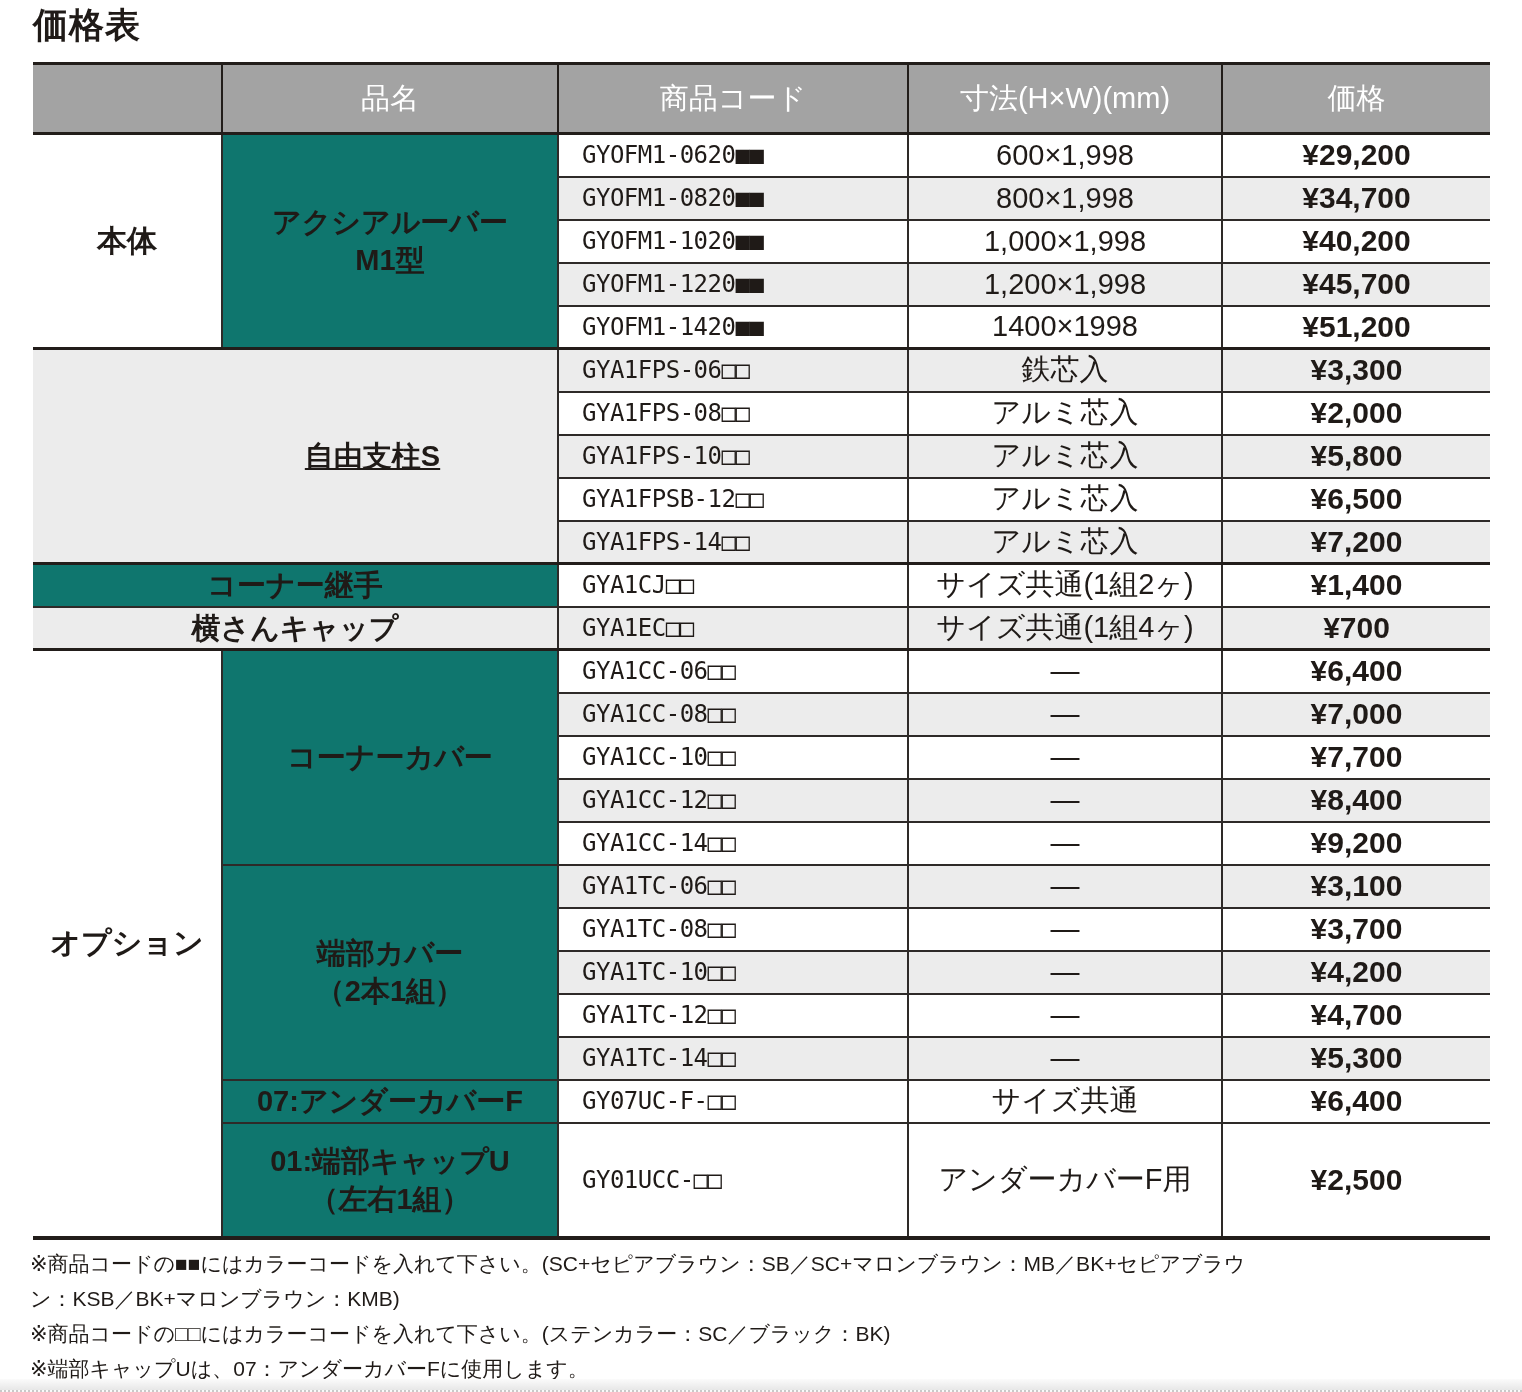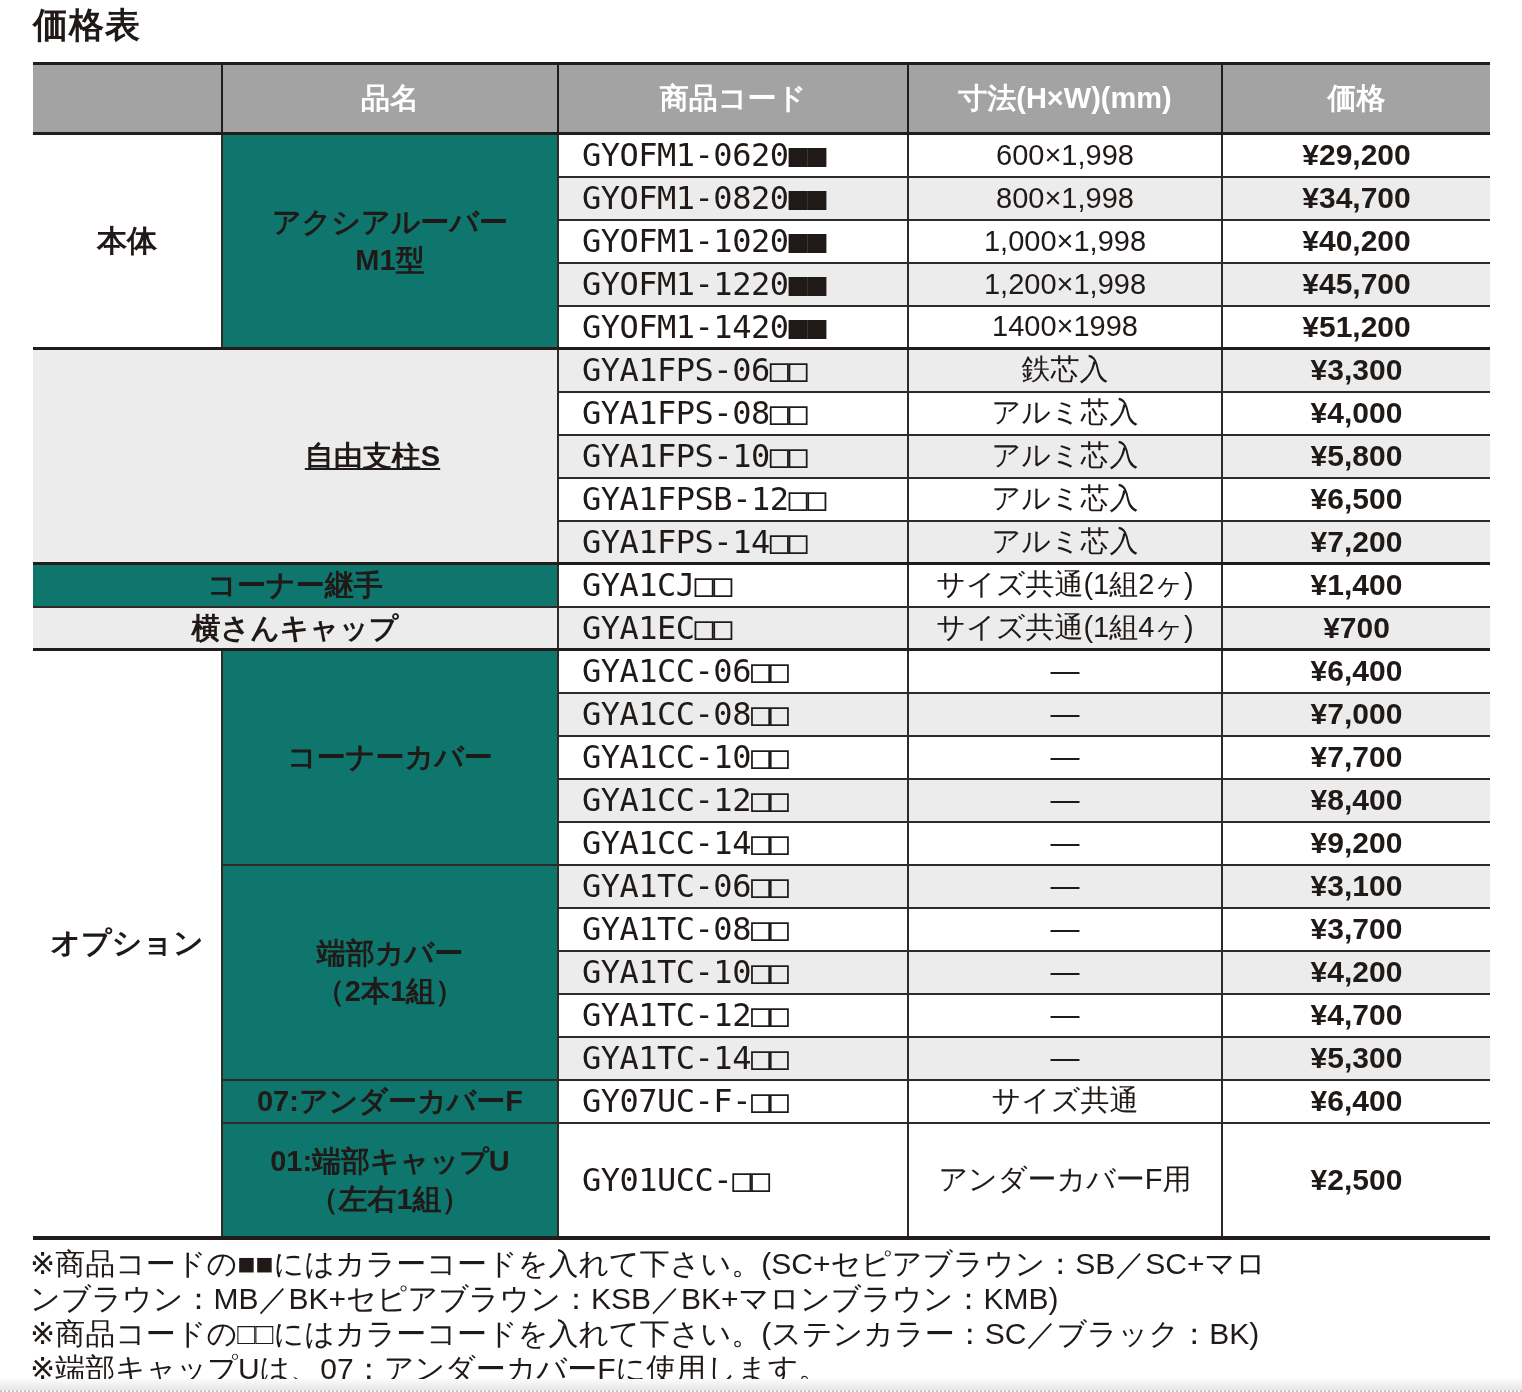--- a/index.html
+++ b/index.html
@@ -28,21 +28,21 @@
   }
   col.c1 { width: 189px; }
   col.c2 { width: 336px; }
   col.c3 { width: 350px; }
   col.c4 { width: 314px; }
   col.c5 { width: 268px; }
 
   thead tr { height: 70px; border-bottom: 3px solid #221d1a; }
   thead th {
     background: #a3a3a3; color: #ffffff;
-    font-size: 29px; font-weight: bold;
+    font-size: 29px; font-weight: normal;
     text-align: center; vertical-align: middle;
     border-left: 2px solid #221d1a;
     padding: 0;
   }
   thead th:first-child { border-left: none; }
   thead th:last-child { border-right: none; }
 
   tbody tr { height: 43px; }
   tbody tr.tall { height: 115px; }
   tbody td {
@@ -62,30 +62,30 @@
   }
   td.name {
     font-weight: bold; font-size: 29px;
     white-space: pre-line; line-height: 38px;
     background: #0f766e;
   }
   td.name.pillar { padding-left: 155px; text-decoration: underline; }
   td.code {
     font-family: "DejaVu Sans Mono", "Liberation Mono", monospace;
     text-align: left; padding-left: 23px;
-    font-size: 32px; letter-spacing: -0.5px;
+    font-size: 24px; letter-spacing: -0.5px;
   }
   td.size { font-size: 29px; }
   td.price { font-weight: bold; font-size: 30px; }
 
   tr.alt td.code, tr.alt td.size, tr.alt td.price, tr.alt td.span2 { background: #ececec; }
 
   .notes { position: absolute; left: 30px; top: 1246px; margin: 0; }
   .notes p {
-    margin: 0; font-size: 30px; line-height: 35px;
+    margin: 0; font-size: 21px; line-height: 35px;
     color: #1f1a17; letter-spacing: 0;
   }
 
   .bottom-band {
     position: absolute; left: 0; bottom: 0;
     width: 1522px; height: 13px;
     background: linear-gradient(#fbfbfb, #e7e7e7);
     border-bottom: 2px dotted #c9c9c9;
     box-sizing: border-box;
   }
@@ -145,21 +145,21 @@
 
       <tr class="alt thick">
         <td class="name pillar edge-l span2" colspan="2" rowspan="5">自由支柱S</td>
         <td class="code">GYA1FPS-06□□</td>
         <td class="size">鉄芯入</td>
         <td class="price">¥3,300</td>
       </tr>
       <tr>
         <td class="code">GYA1FPS-08□□</td>
         <td class="size">アルミ芯入</td>
-        <td class="price">¥4,000</td>
+        <td class="price">¥2,000</td>
       </tr>
       <tr class="alt">
         <td class="code">GYA1FPS-10□□</td>
         <td class="size">アルミ芯入</td>
         <td class="price">¥5,800</td>
       </tr>
       <tr>
         <td class="code">GYA1FPSB-12□□</td>
         <td class="size">アルミ芯入</td>
         <td class="price">¥6,500</td>

